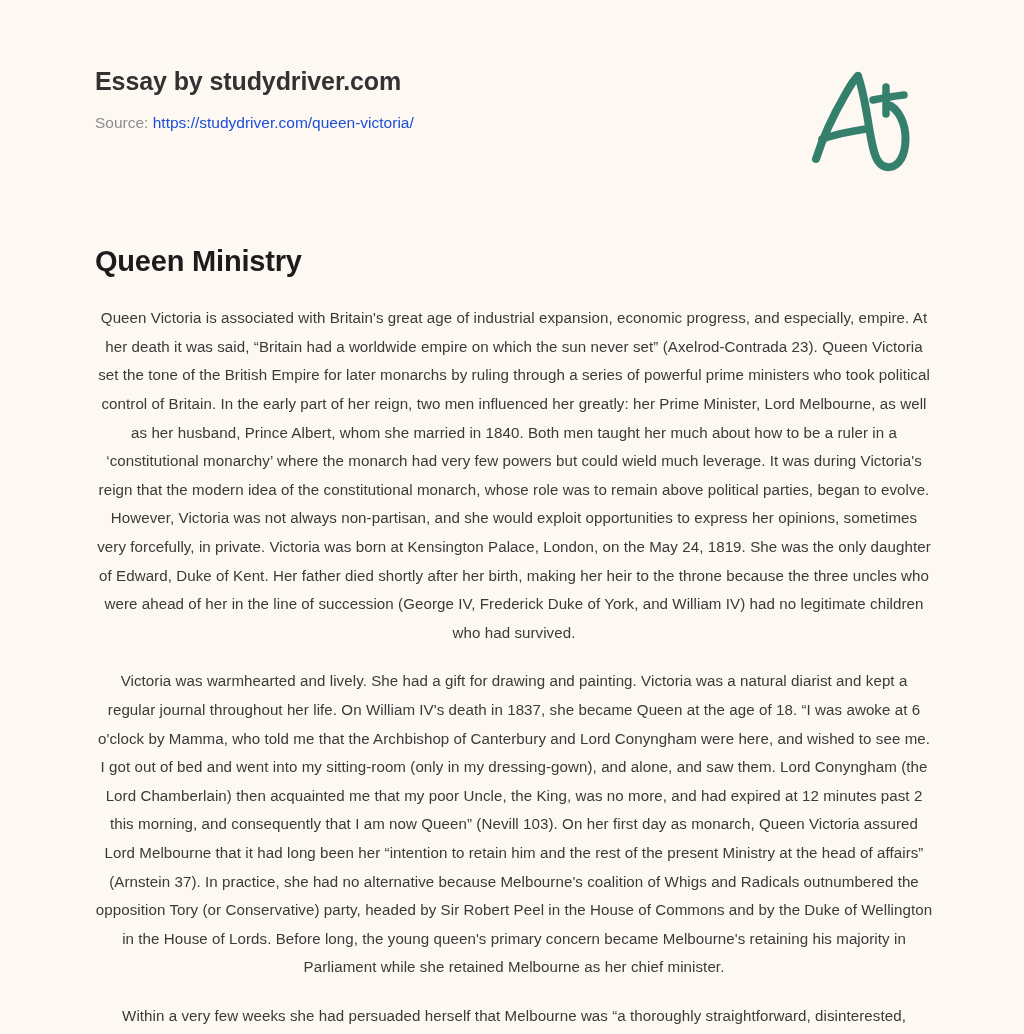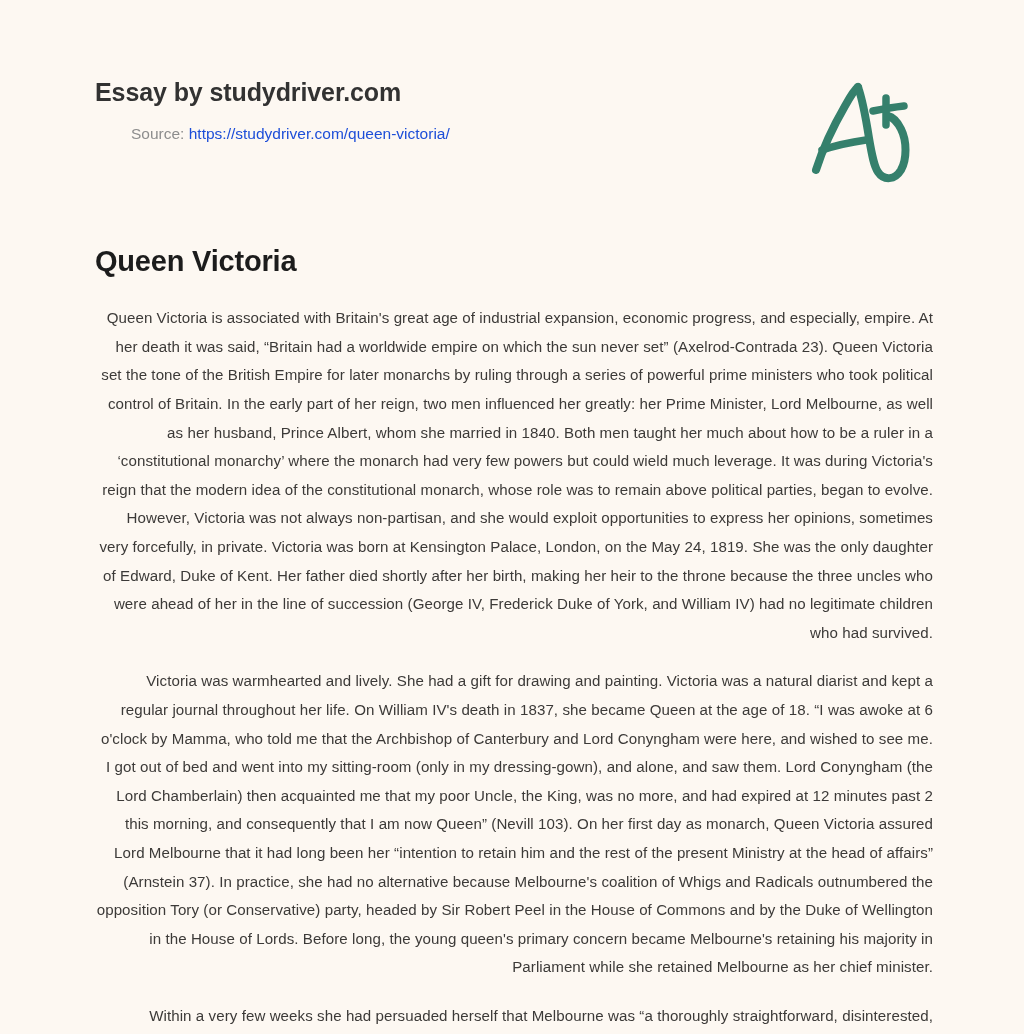--- a/index.html
+++ b/index.html
@@ -21,21 +21,21 @@
     position: relative;
     width: 1024px;
     height: 1034px;
     box-sizing: border-box;
   }
 
   
   .header {
     position: absolute;
     left: 0;
-    top: 15px;
+    top: 4px;
     width: 1024px;
     height: 200px;
   }
 
   .header-text {
     position: absolute;
     left: 95px;
     top: 62px;
     width: 620px;
   }
@@ -54,21 +54,20 @@
     margin: 0;
     padding-top: 17px;
     font-size: 15.5px;
     color: #8d8d8d;
     line-height: 1.3;
     white-space: nowrap;
   }
 
   .source-label {
     color: #8d8d8d;
-    margin-left: 36px;
   }
 
   .source-url {
     color: #1d4ed8;
     text-decoration: none;
   }
 
   
   .logo {
     position: absolute;
@@ -102,21 +101,21 @@
 
   .article-body {
     padding-top: 25px;
   }
 
   .article-body p {
     margin: 0 0 20px 0;
     font-size: 15.1px;
     line-height: 28.6px;
     color: #3c3a38;
-    text-align: right;
+    text-align: center;
     letter-spacing: 0.005em;
   }
   .article-body p:last-child {
     margin-bottom: 0;
   }
 </style>
 </head>
 <body>
 
 <div class="page">
@@ -148,21 +147,21 @@
 
           <path d="M73 38 C 83 36, 95 34, 104 33" stroke-width="7.5"></path>
         </g>
       </svg>
     </div>
 
   </div>
 
   <div class="article">
 
-    <h2 class="article-title">Queen Victoria</h2>
+    <h2 class="article-title">Queen Ministry</h2>
 
     <div class="article-body">
       <p>Queen Victoria is associated with Britain's great age of industrial expansion, economic progress, and especially, empire. At her death it was said, “Britain had a worldwide empire on which the sun never set” (Axelrod-Contrada 23). Queen Victoria set the tone of the British Empire for later monarchs by ruling through a series of powerful prime ministers who took political control of Britain. In the early part of her reign, two men influenced her greatly: her Prime Minister, Lord Melbourne, as well as her husband, Prince Albert, whom she married in 1840. Both men taught her much about how to be a ruler in a ‘constitutional monarchy’ where the monarch had very few powers but could wield much leverage. It was during Victoria's reign that the modern idea of the constitutional monarch, whose role was to remain above political parties, began to evolve. However, Victoria was not always non-partisan, and she would exploit opportunities to express her opinions, sometimes very forcefully, in private. Victoria was born at Kensington Palace, London, on the May 24, 1819. She was the only daughter of Edward, Duke of Kent. Her father died shortly after her birth, making her heir to the throne because the three uncles who were ahead of her in the line of succession (George IV, Frederick Duke of York, and William IV) had no legitimate children who had survived.</p>
       <p>Victoria was warmhearted and lively. She had a gift for drawing and painting. Victoria was a natural diarist and kept a regular journal throughout her life. On William IV's death in 1837, she became Queen at the age of 18. “I was awoke at 6 o'clock by Mamma, who told me that the Archbishop of Canterbury and Lord Conyngham were here, and wished to see me. I got out of bed and went into my sitting-room (only in my dressing-gown), and alone, and saw them. Lord Conyngham (the Lord Chamberlain) then acquainted me that my poor Uncle, the King, was no more, and had expired at 12 minutes past 2 this morning, and consequently that I am now Queen” (Nevill 103). On her first day as monarch, Queen Victoria assured Lord Melbourne that it had long been her “intention to retain him and the rest of the present Ministry at the head of affairs” (Arnstein 37). In practice, she had no alternative because Melbourne's coalition of Whigs and Radicals outnumbered the opposition Tory (or Conservative) party, headed by Sir Robert Peel in the House of Commons and by the Duke of Wellington in the House of Lords. Before long, the young queen's primary concern became Melbourne's retaining his majority in Parliament while she retained Melbourne as her chief minister.</p>
       <p>Within a very few weeks she had persuaded herself that Melbourne was “a thoroughly straightforward, disinterested, excellent and kindhearted man” (Arnstein 38). Whatever the subject, the prime minister was able to explain it to Victoria “like a kind father would do to his child; he ha</p>
     </div>
 
   </div>
 
 </div>

